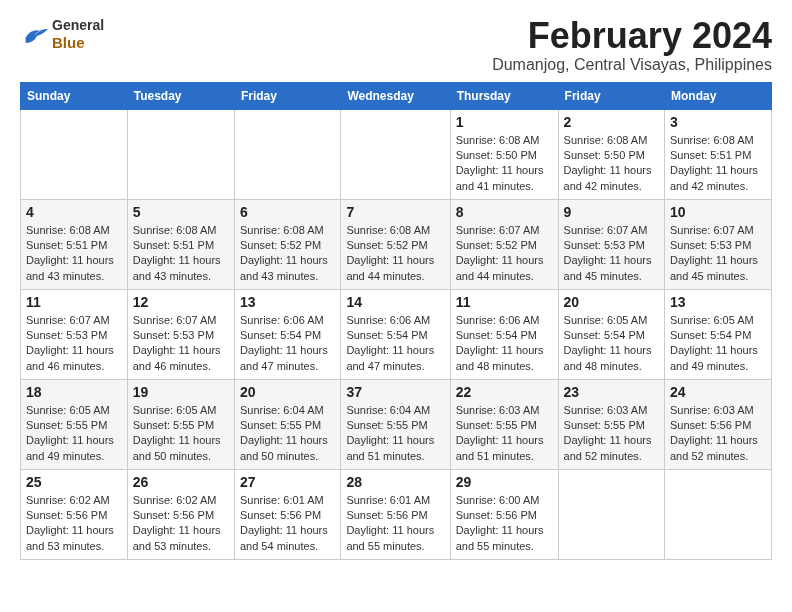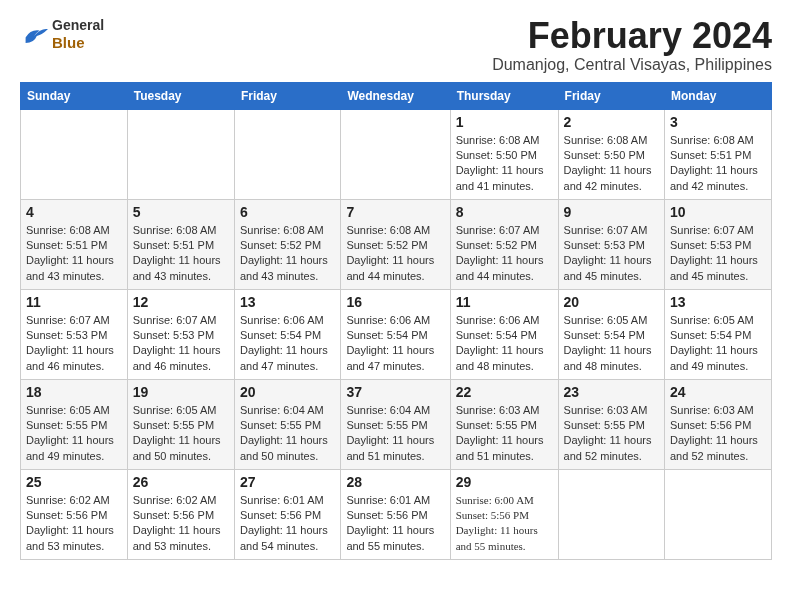--- a/index.html
+++ b/index.html
@@ -200,21 +200,21 @@
 and 46 minutes.</div>
         </td>
         <td>
           <div class="day-number">13</div>
           <div class="day-info" style="white-space: pre-line;">Sunrise: 6:06 AM
 Sunset: 5:54 PM
 Daylight: 11 hours
 and 47 minutes.</div>
         </td>
         <td>
-          <div class="day-number">16</div>
+          <div class="day-number">14</div>
           <div class="day-info" style="white-space: pre-line;">Sunrise: 6:06 AM
 Sunset: 5:54 PM
 Daylight: 11 hours
 and 47 minutes.</div>
         </td>
         <td>
           <div class="day-number">11</div>
           <div class="day-info" style="white-space: pre-line;">Sunrise: 6:06 AM
 Sunset: 5:54 PM
 Daylight: 11 hours
@@ -310,21 +310,21 @@
         </td>
         <td>
           <div class="day-number">28</div>
           <div class="day-info" style="white-space: pre-line;">Sunrise: 6:01 AM
 Sunset: 5:56 PM
 Daylight: 11 hours
 and 55 minutes.</div>
         </td>
         <td>
           <div class="day-number">29</div>
-          <div class="day-info" style="white-space: pre-line; font-family: Liberation Serif, serif;">Sunrise: 6:00 AM
+          <div class="day-info" style="white-space: pre-line;">Sunrise: 6:00 AM
 Sunset: 5:56 PM
 Daylight: 11 hours
 and 55 minutes.</div>
         </td>
         <td class="empty-cell"></td>
         <td class="empty-cell"></td>
       </tr>
     </tbody>
 </table>
 

